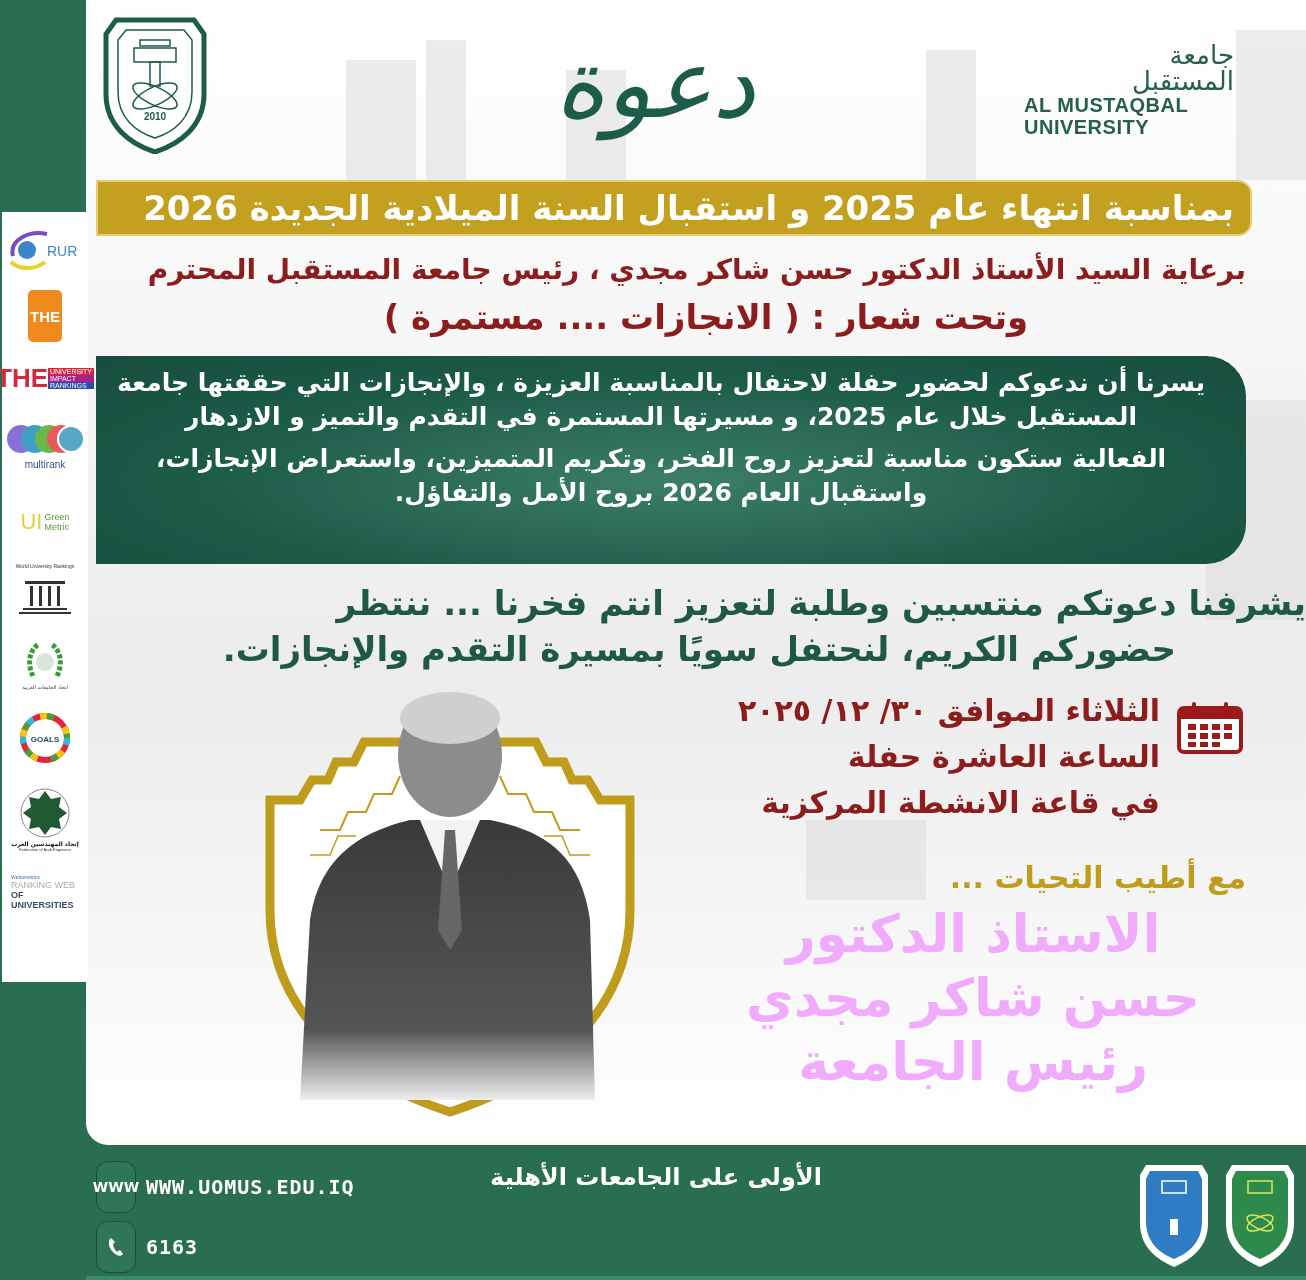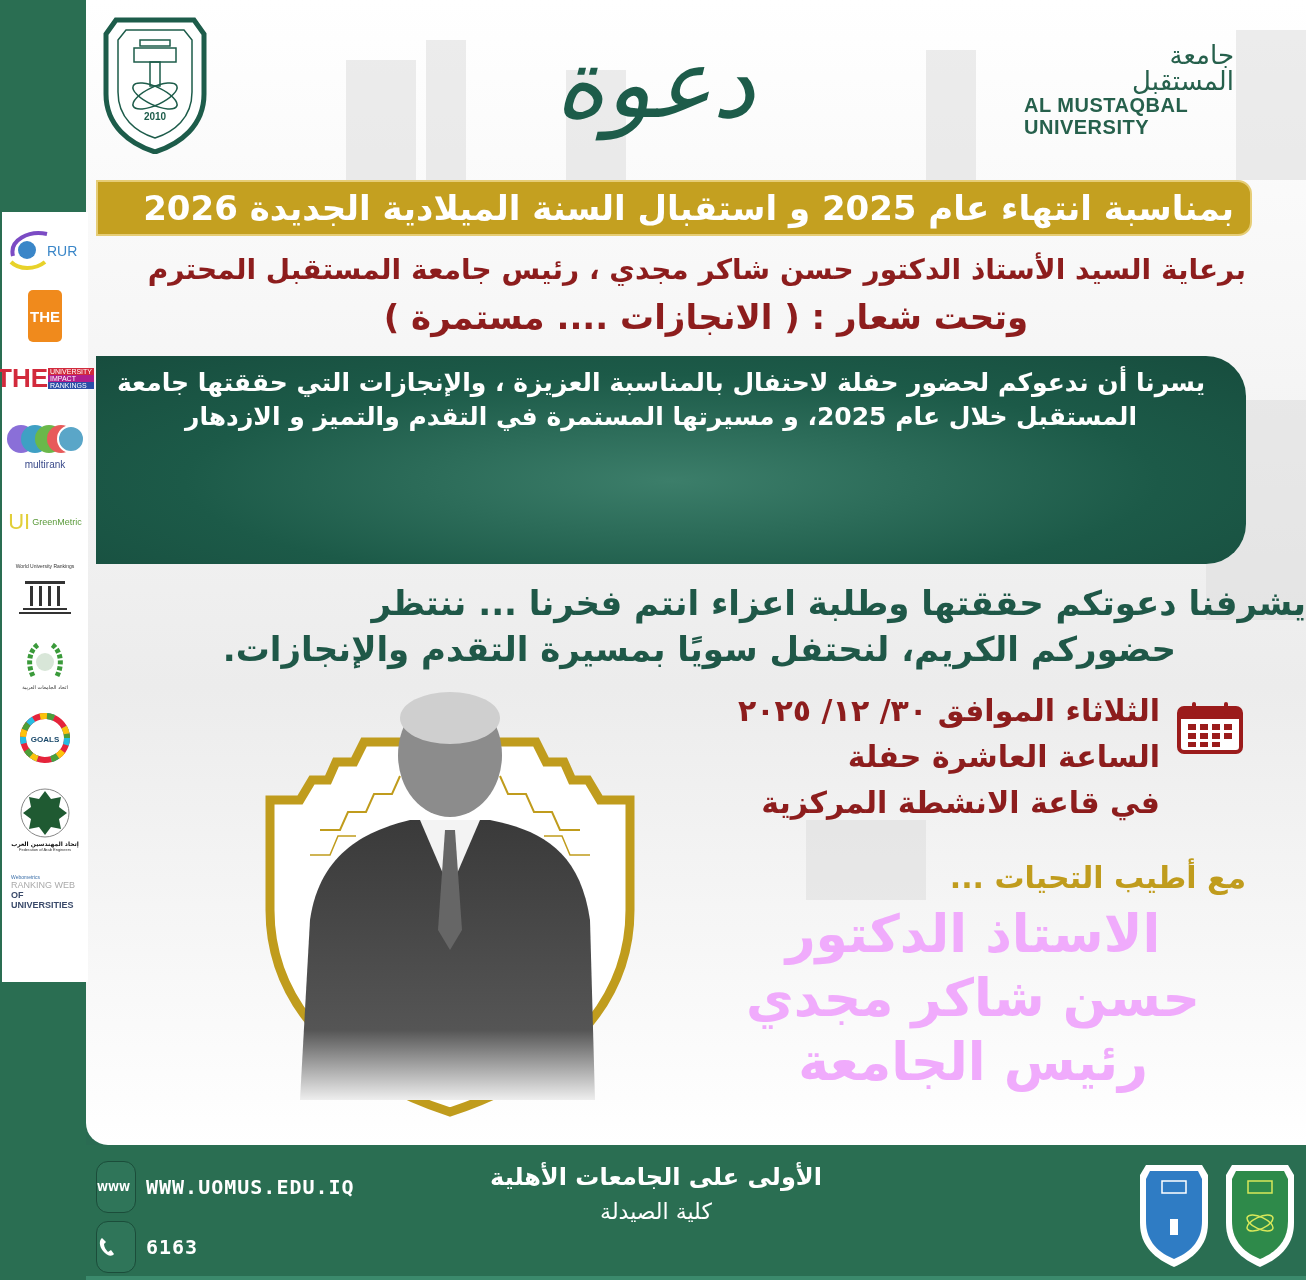--- a/index.html
+++ b/index.html
@@ -77,21 +77,21 @@
     direction: rtl; text-align: center; line-height: 64px; margin-top: 8px;
   }
 
   .portrait { position: absolute; left: 250px; top: 680px; width: 400px; height: 440px; }
 
   .footer { position: absolute; left: 86px; top: 1145px; width: 1220px; height: 135px; background: #2a6e52; }
   .footer-contact { position: absolute; left: 10px; top: 14px; }
   .contact-row { display: flex; align-items: center; height: 56px; }
   .contact-pill {
     width: 40px; height: 52px; border: 1.5px solid #1b4d3a; border-radius: 12px; background: #2f7559;
-    display: flex; align-items: center; color: #fff; font-size: 10px; font-weight: bold;
+    display: flex; align-items: center; justify-content: center; color: #fff; font-size: 14px; font-weight: bold;
   }
   .contact-text { color: #fff; font-family: "DejaVu Sans Mono", monospace; font-weight: bold; font-size: 20px; margin-left: 10px; letter-spacing: 1px; }
   .footer-center { position: absolute; left: 380px; top: 14px; width: 380px; color: #fff; text-align: center; }
   .footer-center .ar1 { font-size: 24px; font-weight: bold; direction: rtl; line-height: 36px; }
   .footer-center .ar2 { font-size: 22px; direction: rtl; line-height: 34px; }
   .footer-center .en { font-family: "Liberation Sans", sans-serif; font-size: 24px; letter-spacing: 1px; line-height: 36px; }
   .footer-crests { position: absolute; right: 8px; top: 14px; display: flex; gap: 10px; }
   .footer-bottom-strip { position: absolute; left: 0; bottom: 0; width: 100%; height: 4px; background: #3b8a6c; }
 </style>
 </head>
@@ -131,24 +131,25 @@
   <div class="brand-en">UNIVERSITY</div>
 </div>
 
 <div class="gold-banner">بمناسبة انتهاء عام 2025 و استقبال السنة الميلادية الجديدة 2026</div>
 
 <div class="patron-line">برعاية السيد الأستاذ الدكتور حسن شاكر مجدي ، رئيس جامعة المستقبل المحترم</div>
 <div class="slogan-line">وتحت شعار : ( الانجازات .... مستمرة )</div>
 
 <div class="invite-card">
   <p>يسرنا أن ندعوكم لحضور حفلة لاحتفال بالمناسبة العزيزة ، والإنجازات التي حققتها جامعة المستقبل خلال عام 2025، و مسيرتها المستمرة في التقدم والتميز و الازدهار</p>
+  <p>الفعالية ستكون مناسبة لتعزيز روح الفخر، وتكريم المتميزين، واستعراض الإنجازات، واستقبال العام 2026 بروح الأمل والتفاؤل.</p>
 </div>
 
 <div class="honor-text">
-  <div>يشرفنا دعوتكم حققتها وطلبة اعزاء انتم فخرنا ... ننتظر</div>
+  <div>يشرفنا دعوتكم منتسبين وطلبة لتعزيز انتم فخرنا ... ننتظر</div>
   <div class="l2">حضوركم الكريم، لنحتفل سويًا بمسيرة التقدم والإنجازات.</div>
 </div>
 
 <div class="portrait">
   <svg width="400" height="440" viewBox="0 0 400 440">
     <defs>
       <linearGradient id="suitFade" x1="0" y1="0" x2="0" y2="1">
         <stop offset="0" stop-color="#3a3a3a"></stop>
         <stop offset=".75" stop-color="#555"></stop>
         <stop offset="1" stop-color="#eeeeee"></stop>
@@ -228,21 +229,21 @@
         <circle cx="44" cy="20" r="14" fill="#6ab84a"></circle>
         <circle cx="56" cy="20" r="14" fill="#e85a5a"></circle>
         <circle cx="66" cy="20" r="13" fill="#5aa6c8" stroke="#fff" stroke-width="2"></circle>
     </svg>
     <span style="font-size:10px;color:#3a4a8a;font-family:'Liberation Sans',sans-serif;">multirank</span>
   </div>
   <div class="rank-logo" style="height:70px;flex-direction:column;gap:28px;">
     <div style="width:18px;height:18px;border-radius:50%;background:#7cbc3a;"></div>
     <div style="display:flex;align-items:center;gap:2px;">
       <span style="color:#e2cf3a;font-size:22px;font-family:'Liberation Sans',sans-serif;">UI</span>
-      <div style="display:flex;flex-direction:row;color:#5a9a3a;font-size:9px;line-height:10px;font-family:'Liberation Sans',sans-serif;">
+      <div style="display:flex;flex-direction:column;color:#5a9a3a;font-size:9px;line-height:10px;font-family:'Liberation Sans',sans-serif;">
         <span>Green</span>
           <span>Metric</span>
       </div>
     </div>
     <span style="font-size:5px;color:#333;font-family:'Liberation Sans',sans-serif;">World University Rankings</span>
   </div>
   <div class="rank-logo" style="height:46px;">
     <svg width="60" height="40" viewBox="0 0 60 40">
       <rect x="10" y="4" width="40" height="3" fill="#333"></rect>
       <rect x="15" y="9" width="3" height="20" fill="#333"></rect>
@@ -298,21 +299,20 @@
         <svg width="20" height="22" viewBox="0 0 20 22">
             <path d="M5 2 C2 4 2 10 6 15 C10 20 15 21 17 18 L14 14 L11 16 C9 14 7 11 7 8 L9 6 Z" fill="#fff"></path>
           </svg>
       </div>
       <span class="contact-text">6163</span>
     </div>
   </div>
 
   <div class="footer-center">
     <div class="ar1">الأولى على الجامعات الأهلية</div>
-    <div class="ar2">كلية الصيدلة</div>
   </div>
 
   <div class="footer-crests">
     <svg width="76" height="110" viewBox="0 0 76 110">
       <path d="M10 6 H66 L72 16 V64 C72 88 56 100 38 108 C20 100 4 88 4 64 V16 Z" fill="#fff"></path>
       <path d="M14 12 H62 L66 20 V62 C66 84 52 94 38 100 C24 94 10 84 10 62 V20 Z" fill="#2f7cc4"></path>
       <rect x="26" y="22" width="24" height="12" fill="none" stroke="#fff" stroke-width="1.5"></rect>
       <rect x="34" y="60" width="8" height="16" fill="#fff"></rect>
     </svg>
     <svg width="76" height="110" viewBox="0 0 76 110">

